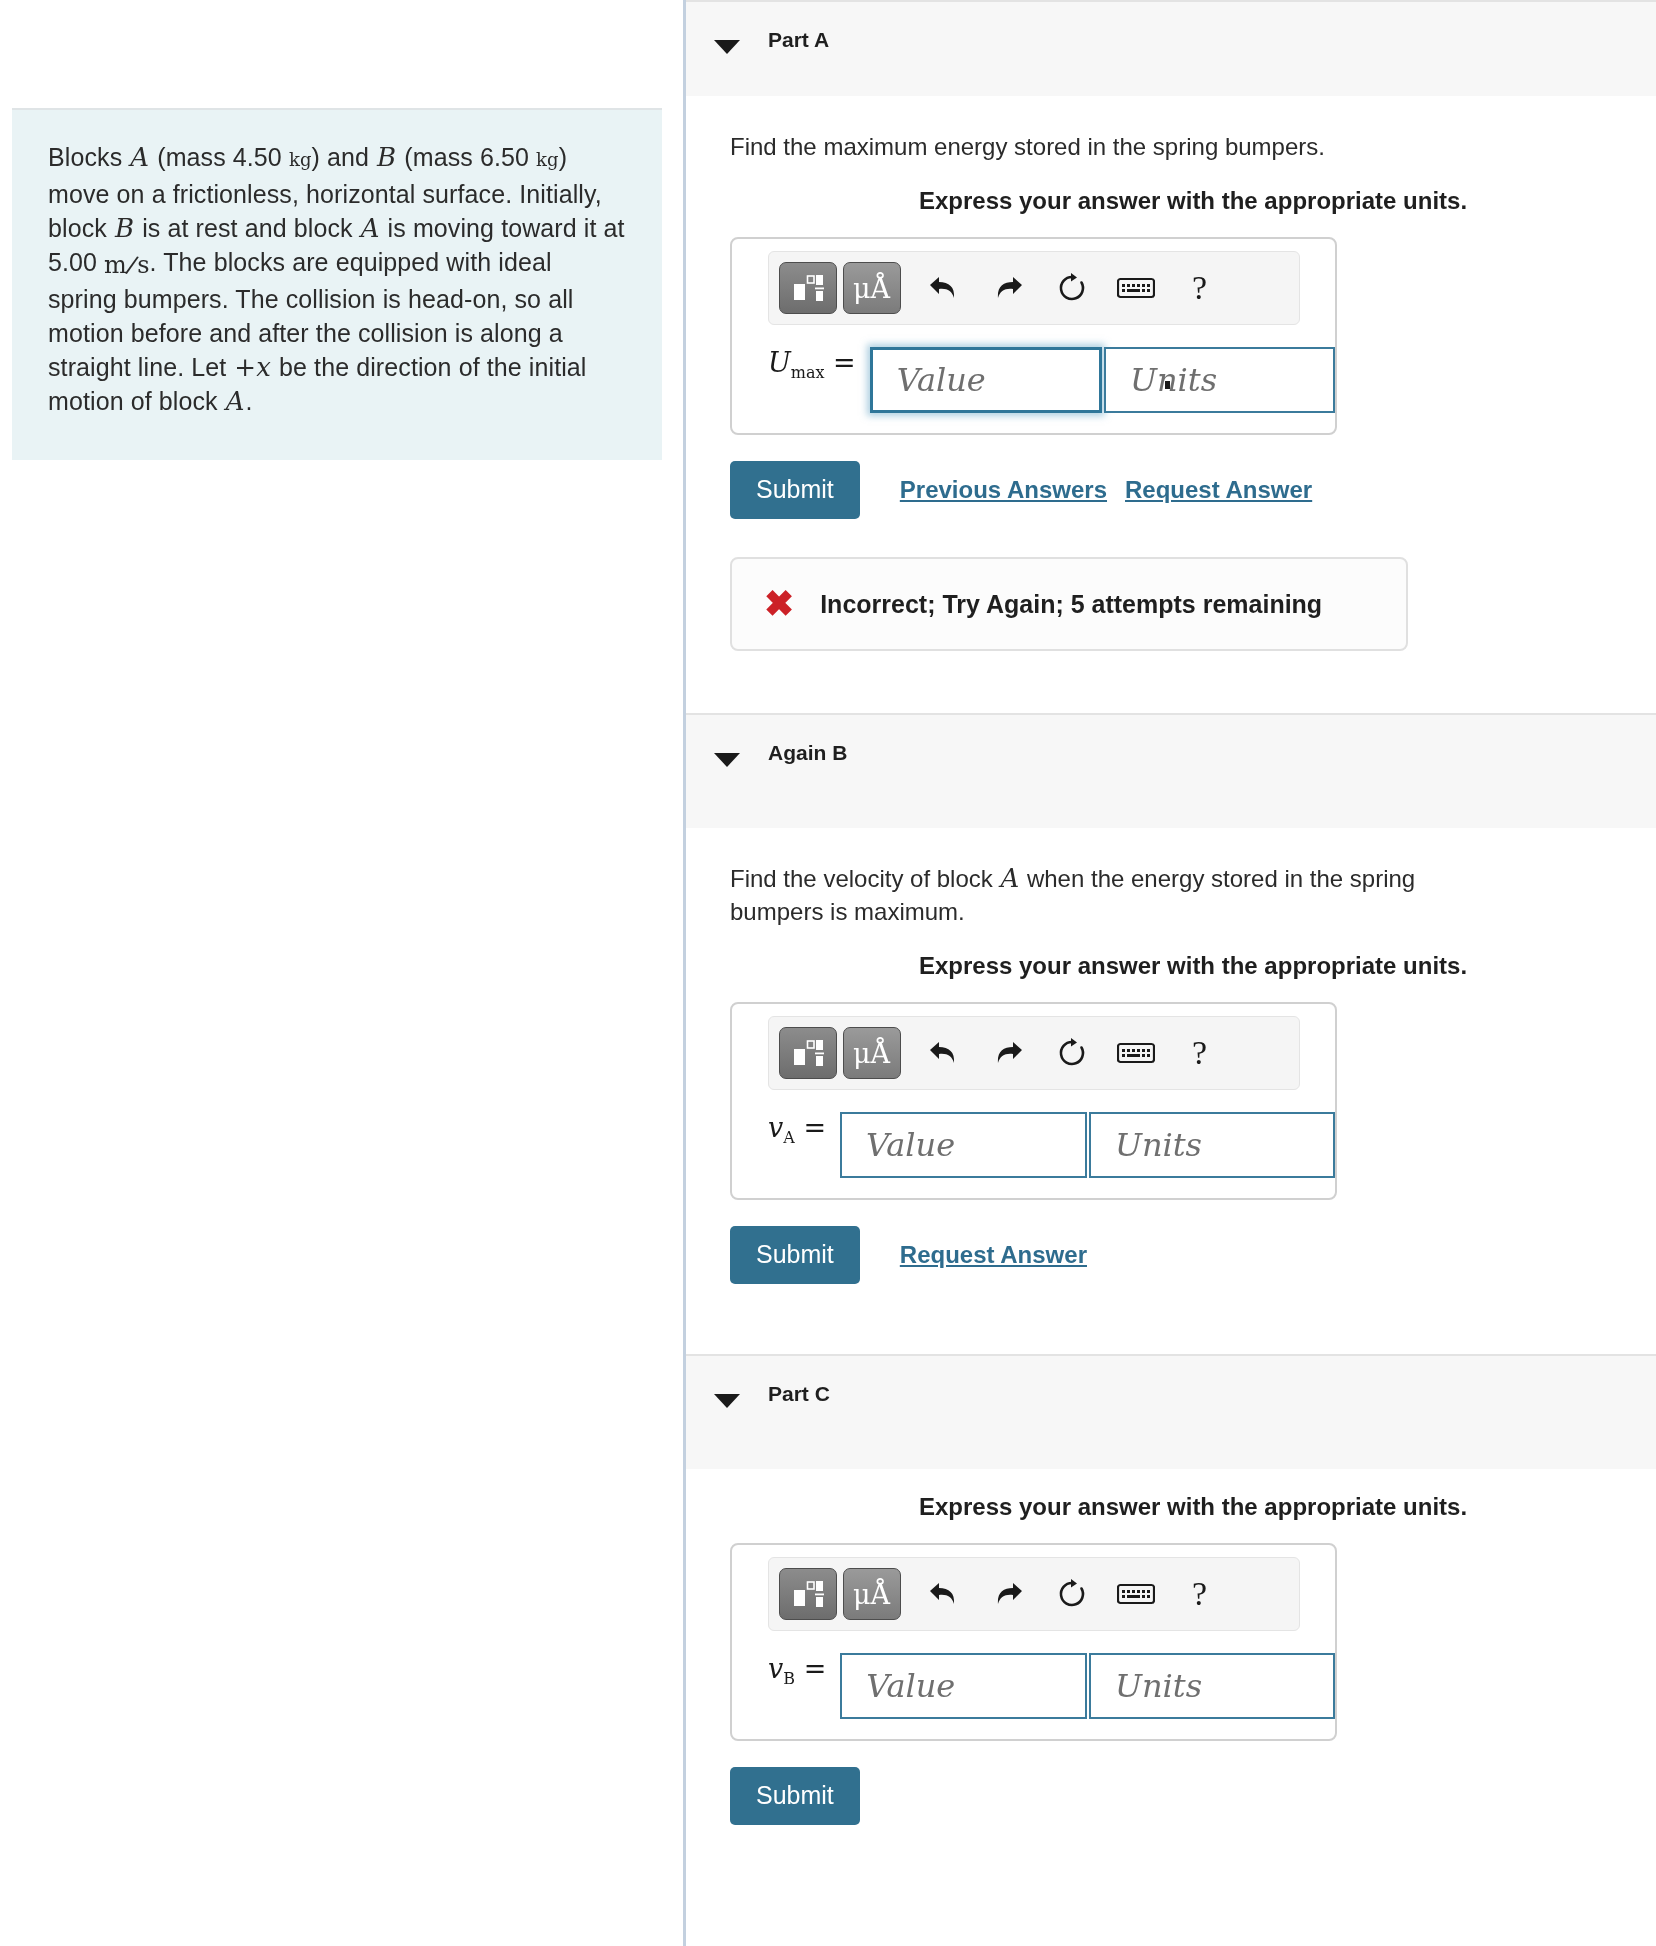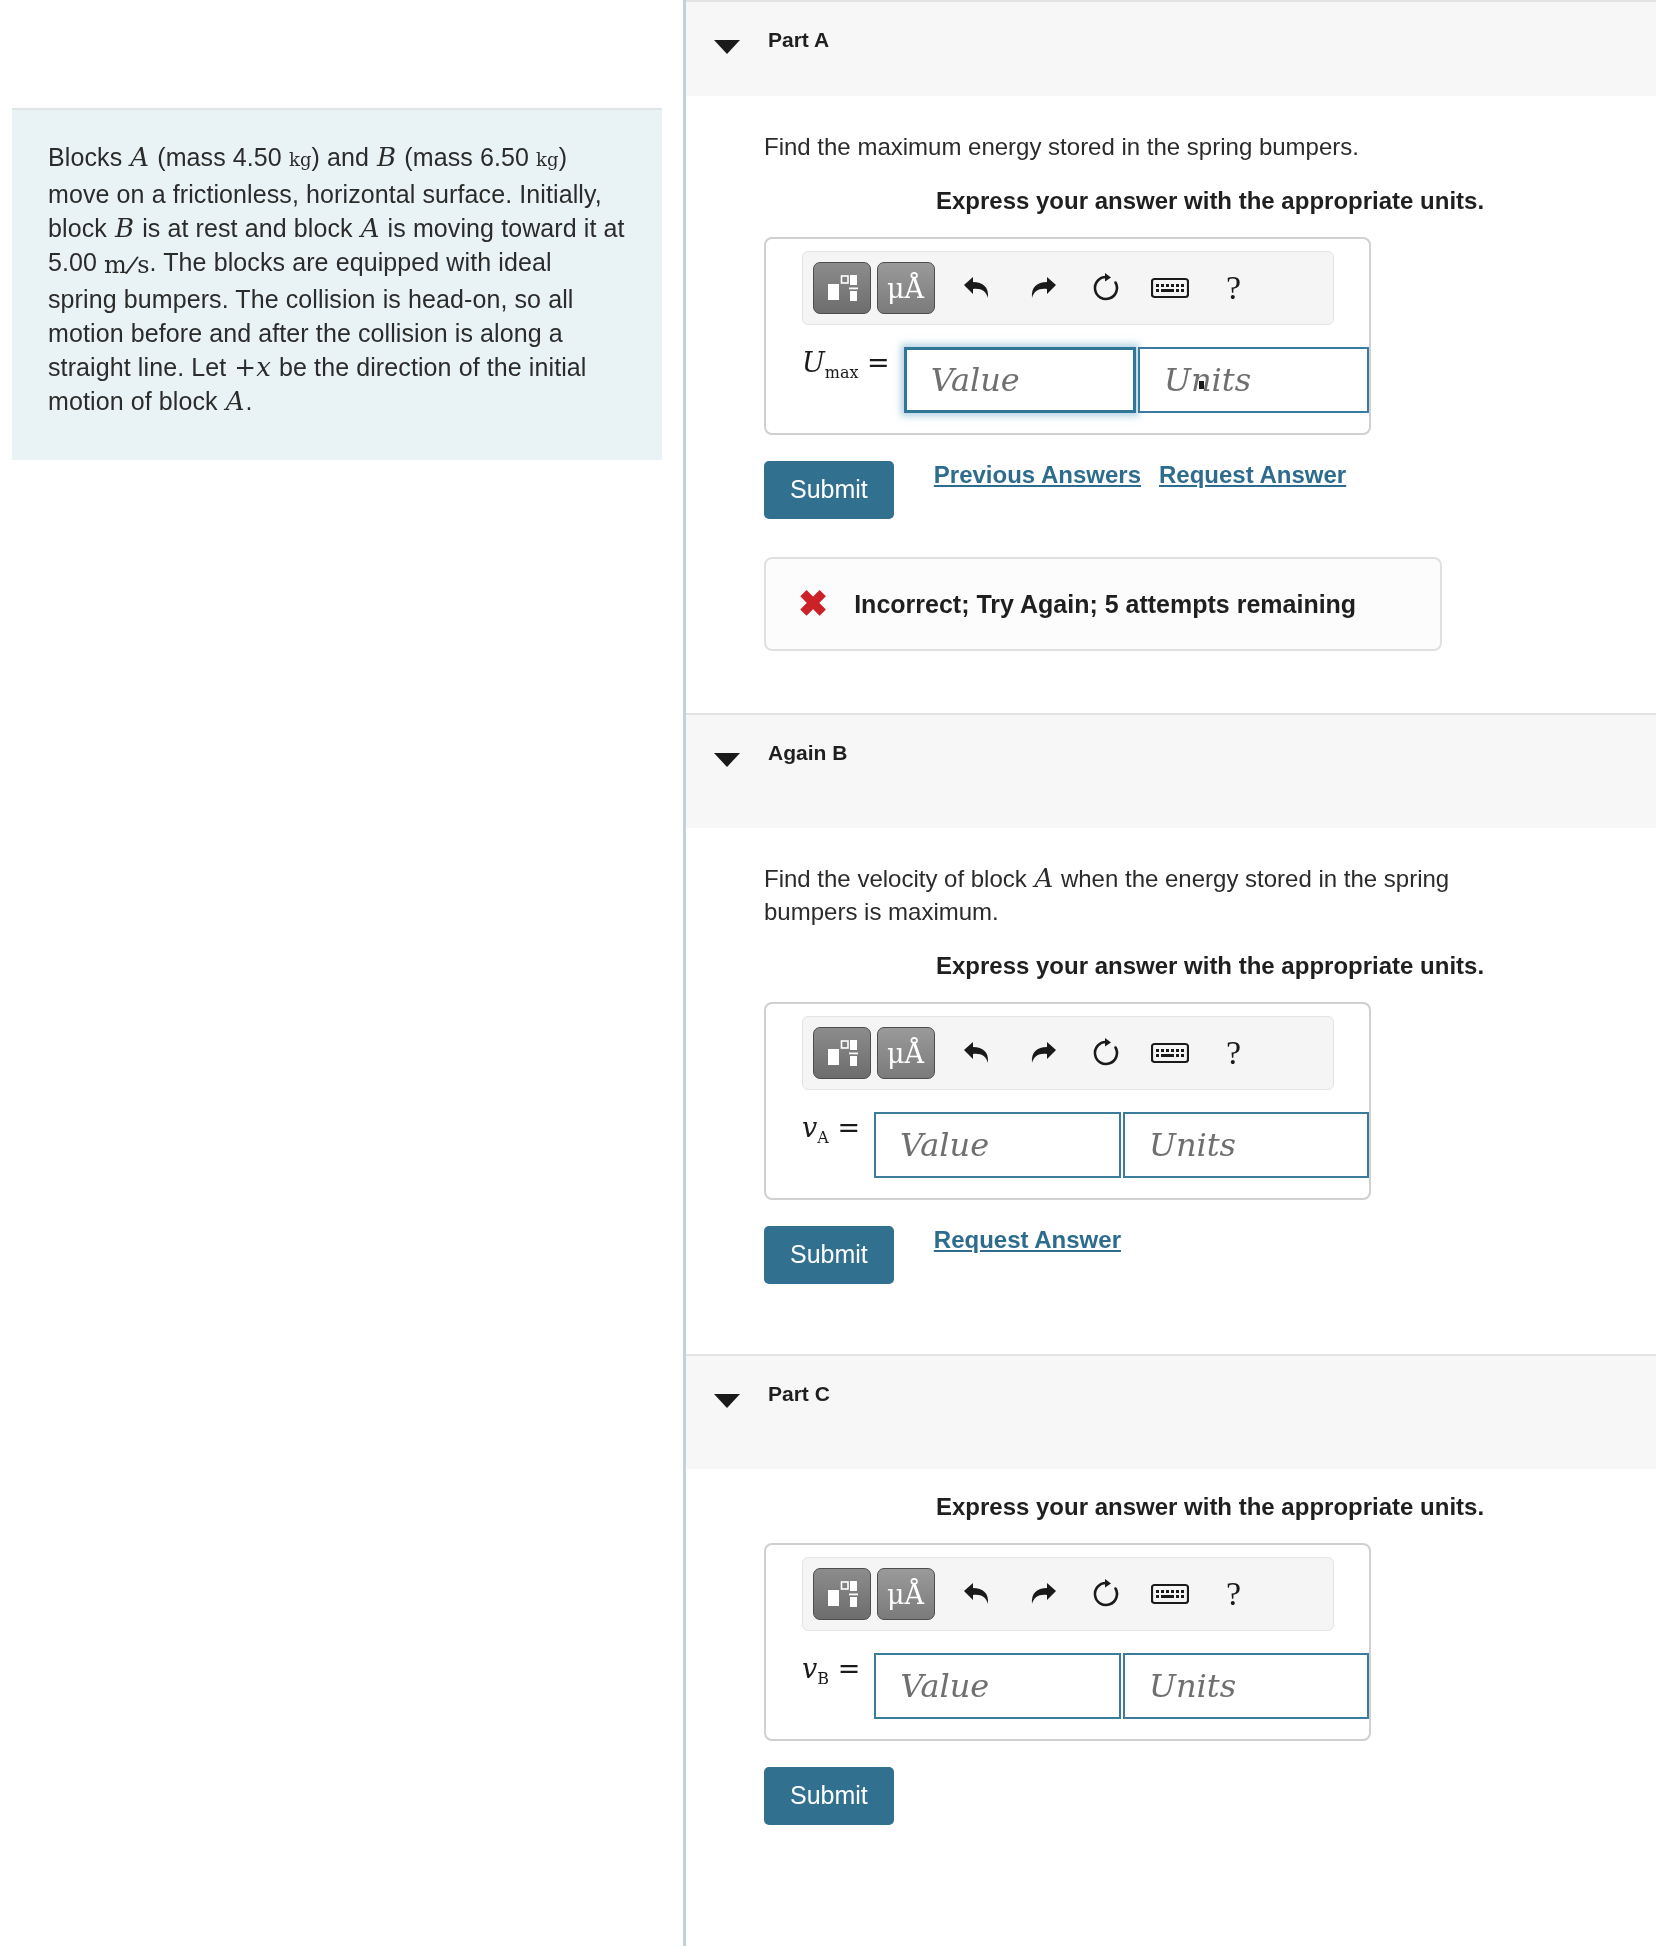--- a/index.html
+++ b/index.html
@@ -92,21 +92,21 @@
   .part-header .part-title {
     position: absolute;
     left: 82px; top: 26px;
     font-size: 21px;
     font-weight: bold;
     color: #1f1f1f;
   }
 
   
   .part-body {
-    padding: 0 0 0 78px;
+    padding: 0 0 0 44px;
     background: #fff;
   }
   .q-text {
     font-size: 24px;
     line-height: 33px;
     color: #2b2b2b;
     padding-top: 34px;
     max-width: 760px;
   }
   .q-bold {
@@ -213,20 +213,21 @@
     content: "";
     position: absolute;
     left: -170px; top: 34px;
     width: 5px; height: 8px;
     background: #1a1a1a;
   }
 
   
   .submit-row {
     display: flex;
+    align-items: center;
     padding-top: 26px;
     gap: 40px;
   }
   .submit-btn {
     background: #31708f;
     color: #fff;
     border: none;
     border-radius: 5px;
     font-family: "Liberation Sans", sans-serif;
     font-size: 25px;

